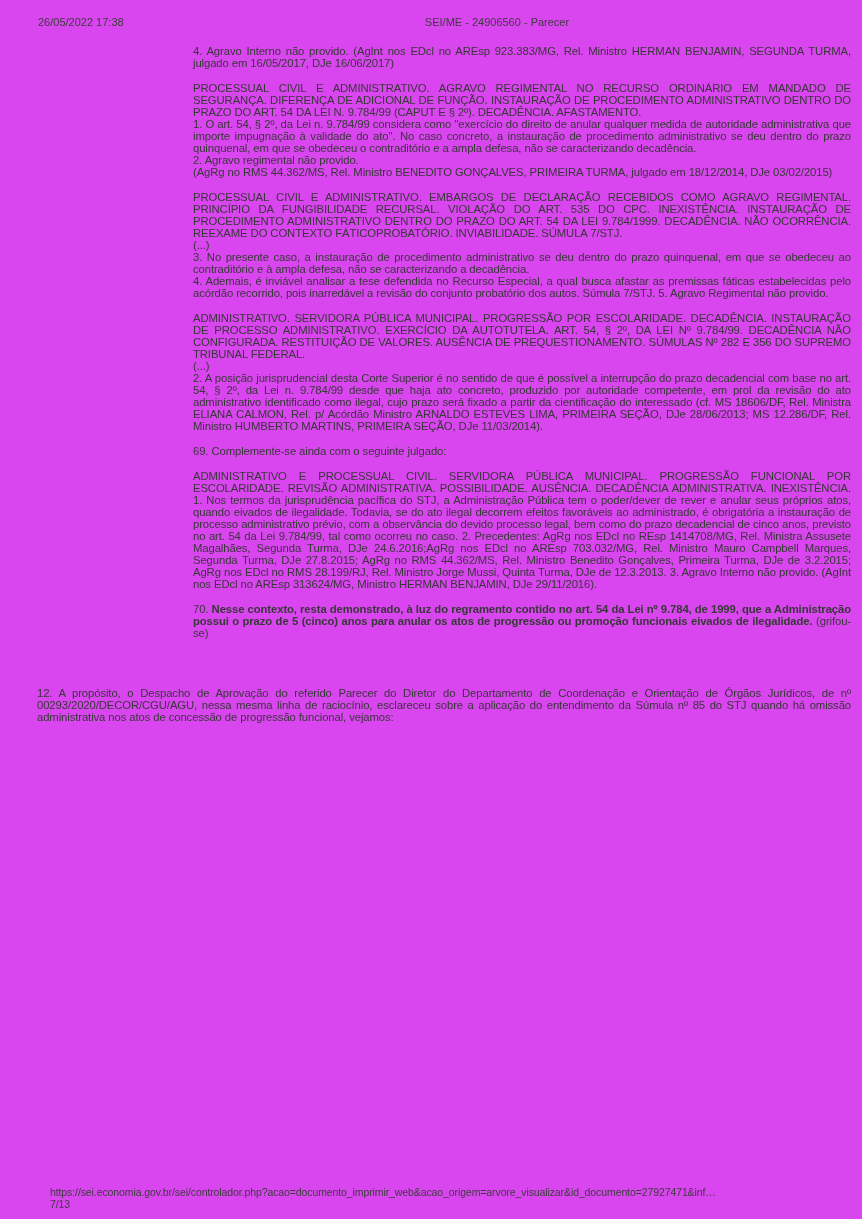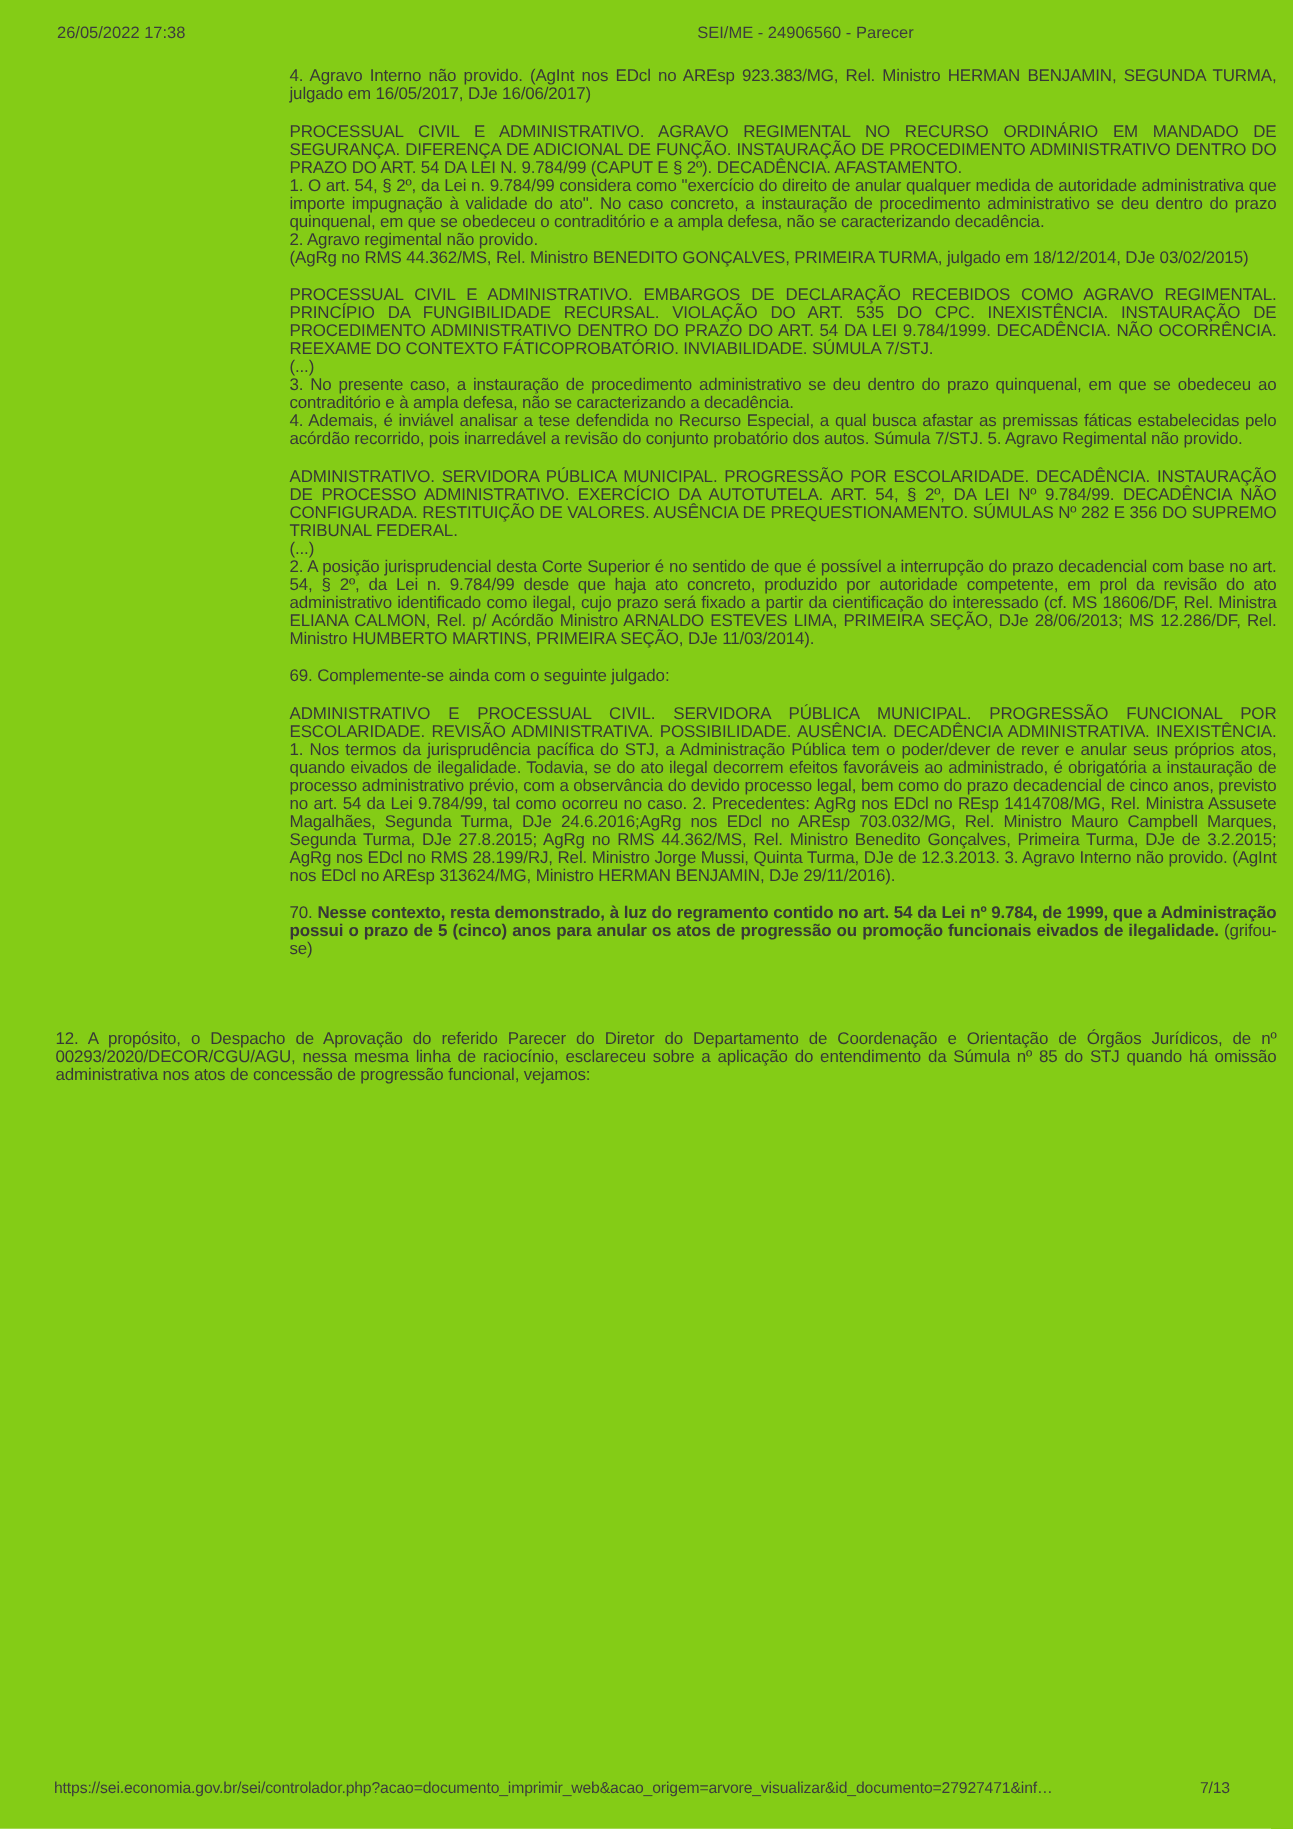--- a/index.html
+++ b/index.html
@@ -4,31 +4,31 @@
 <style>
   html, body { margin: 0; padding: 0; }
   body {
     width: 862px; height: 1219px;
     background: #ffffff;
     font-family: "Liberation Sans", "DejaVu Sans", sans-serif;
     color: #3a3a3a;
     position: relative;
     overflow: hidden;
   }
-  .page { position: absolute; inset: 0; background: #84cc16; }
+  .page { position: absolute; inset: 0; background: #d946ef; }
 
   
   .hdr-ts {
     position: absolute; top: 16px; left: 38px;
     font-size: 11px; color: #3d3d3d; white-space: nowrap;
   }
   .hdr-title {
     position: absolute; top: 16px; left: 497px;
     transform: translateX(-50%);
-    font-size: 11px; color: #3d3d3d; white-space: nowrap; margin-left: 40px;
+    font-size: 11px; color: #3d3d3d; white-space: nowrap;
   }
 
   
   .content {
     position: absolute; top: 45px; left: 37px; width: 814px;
     font-size: 11.3px; line-height: 12px; letter-spacing: -0.1px;
     color: #383838;
   }
   .quote {
     margin: 0 0 13px 156px;
@@ -37,21 +37,21 @@
   .quote p { margin: 0; }
   .para-69 { margin: 0 0 13px 156px; text-align: justify; }
   .para-70 { margin-top: 6px; }
   .para-70 .bold-run { font-weight: bold; }
   .para-12 { margin: 48px 0 0 0; text-align: justify; }
 
   
   .footer {
     position: absolute; top: 1186px; left: 36px; width: 784px;
     display: flex; justify-content: space-between; align-items: baseline;
-    font-size: 10.5px; color: #3d3d3d; letter-spacing: -0.1px;
+    font-size: 10.5px; color: #3d3d3d; letter-spacing: -0.1px; flex-direction: column;
   }
   .footer .url { white-space: nowrap; overflow: hidden; }
   .footer .pg { margin-left: 14px; white-space: nowrap; }
 </style>
 </head>
 <body>
 
 <div class="page">
 
   <span class="hdr-ts">26/05/2022 17:38</span>

